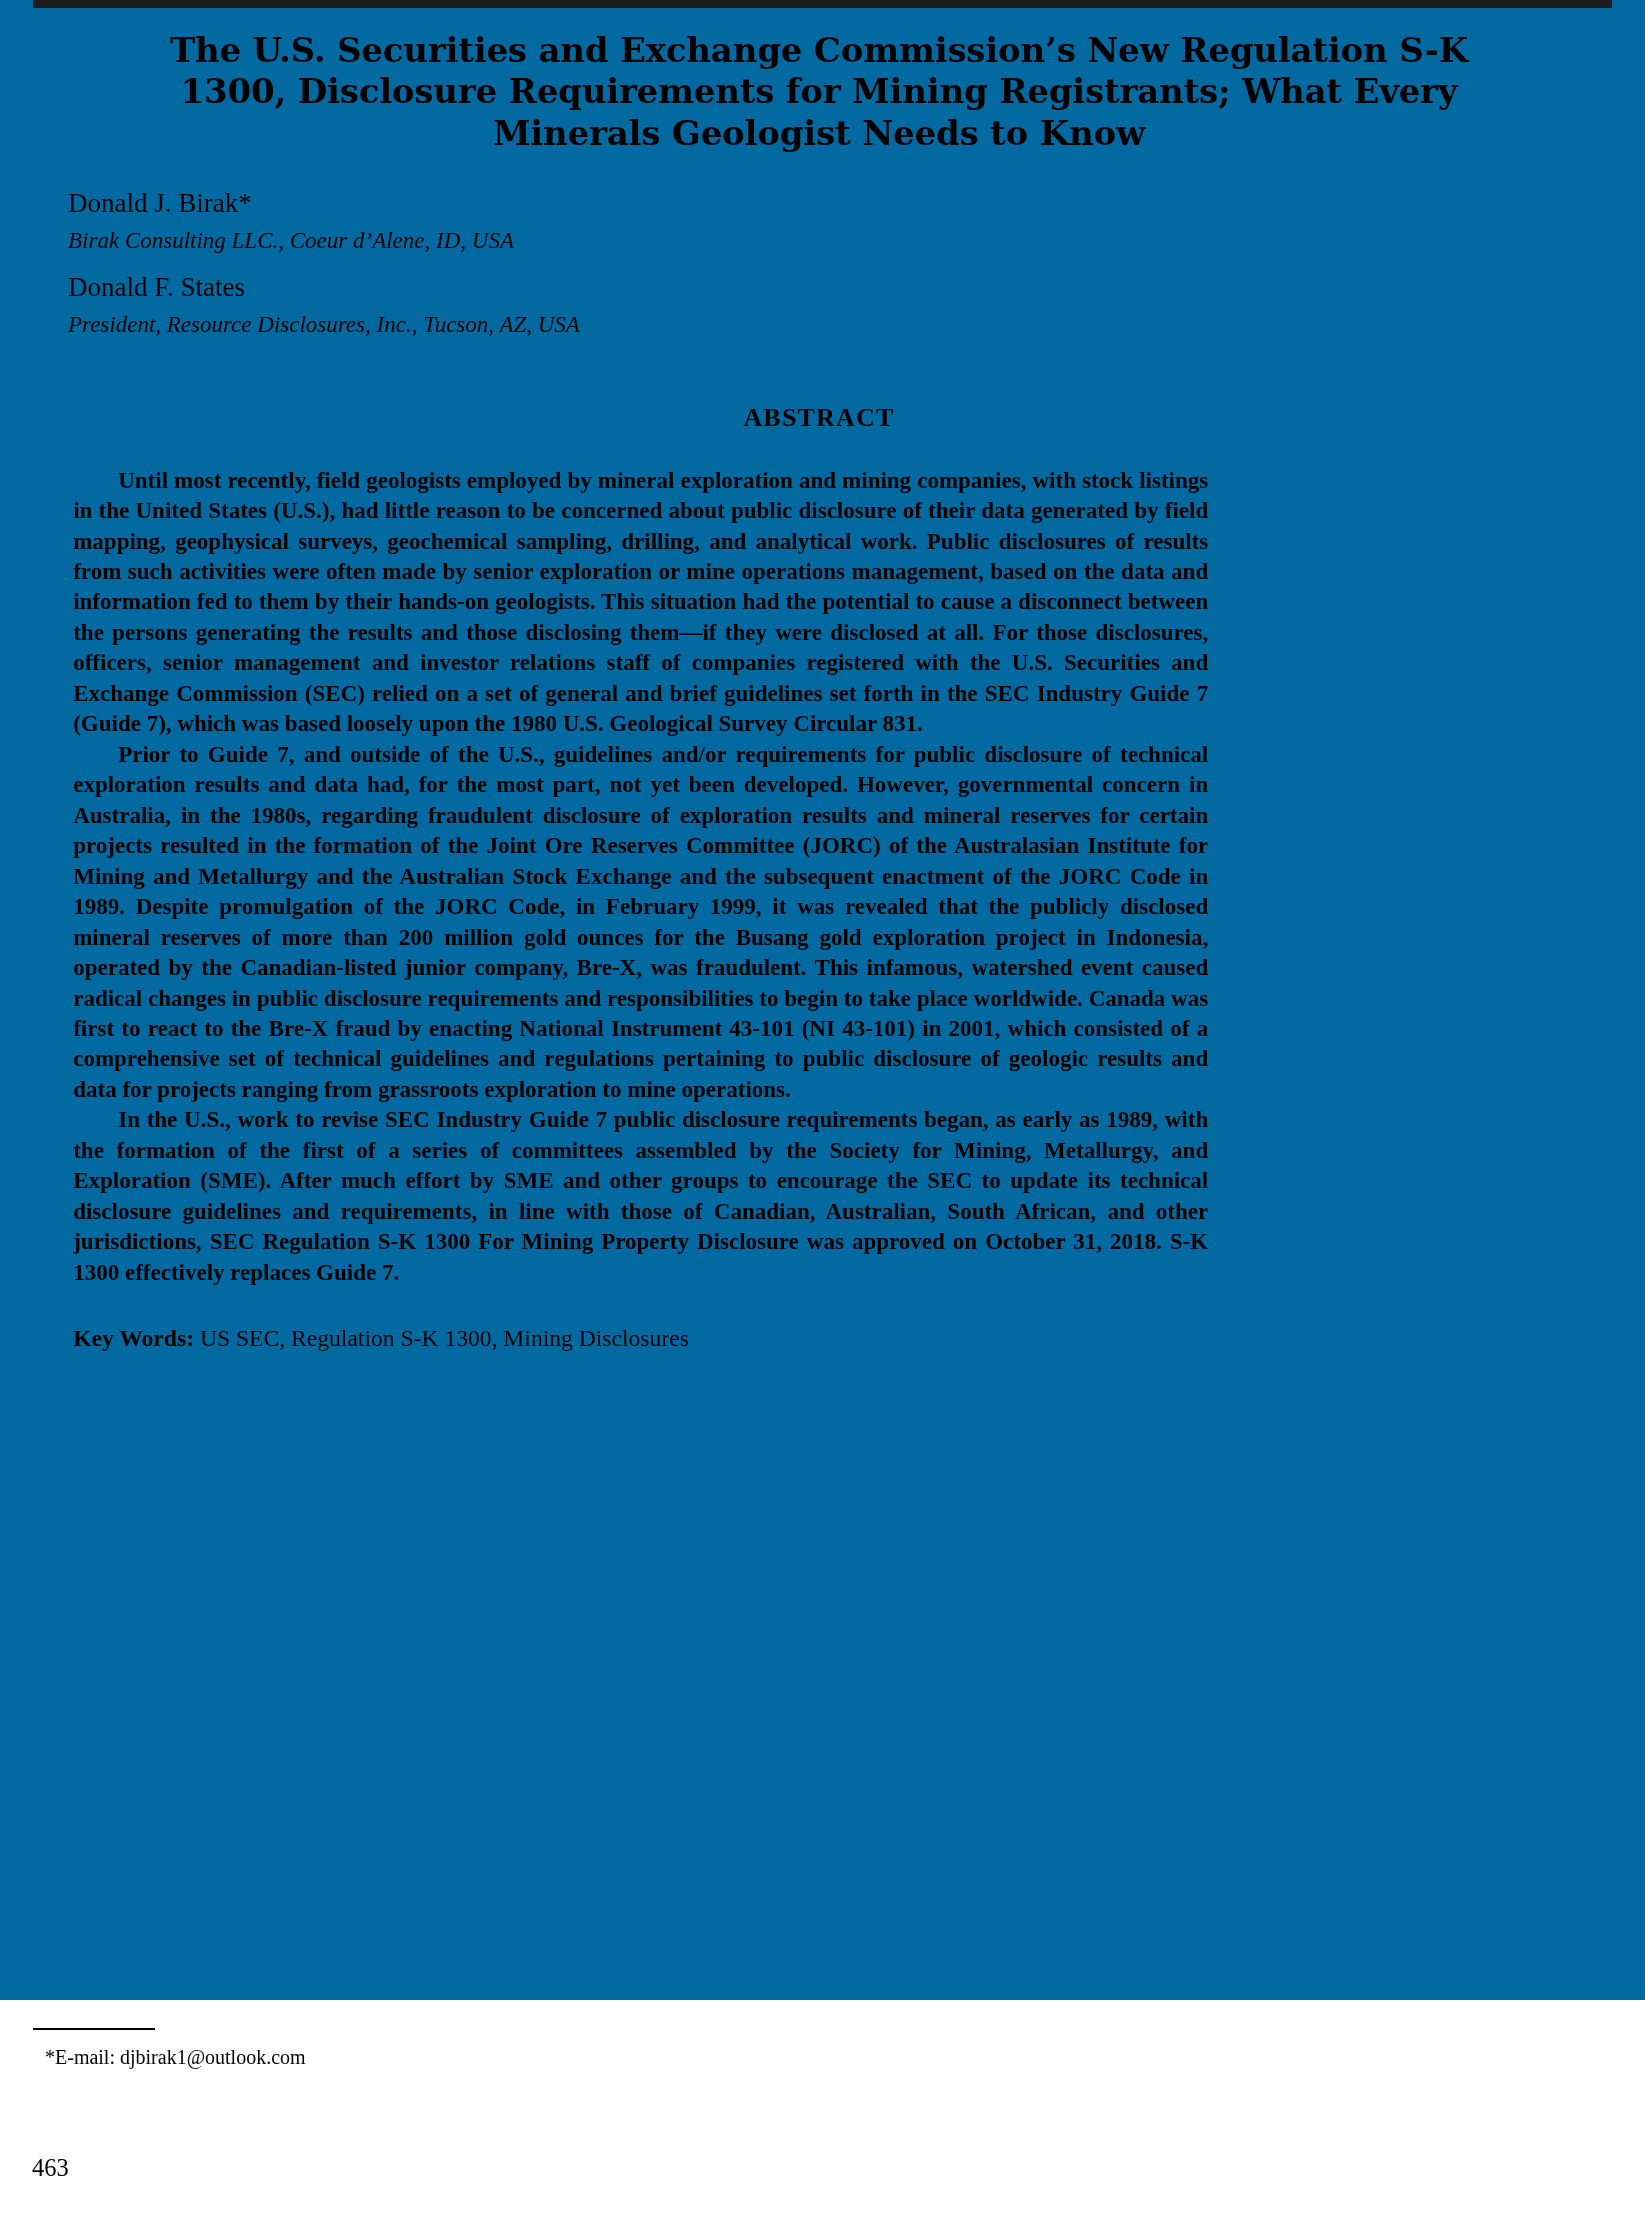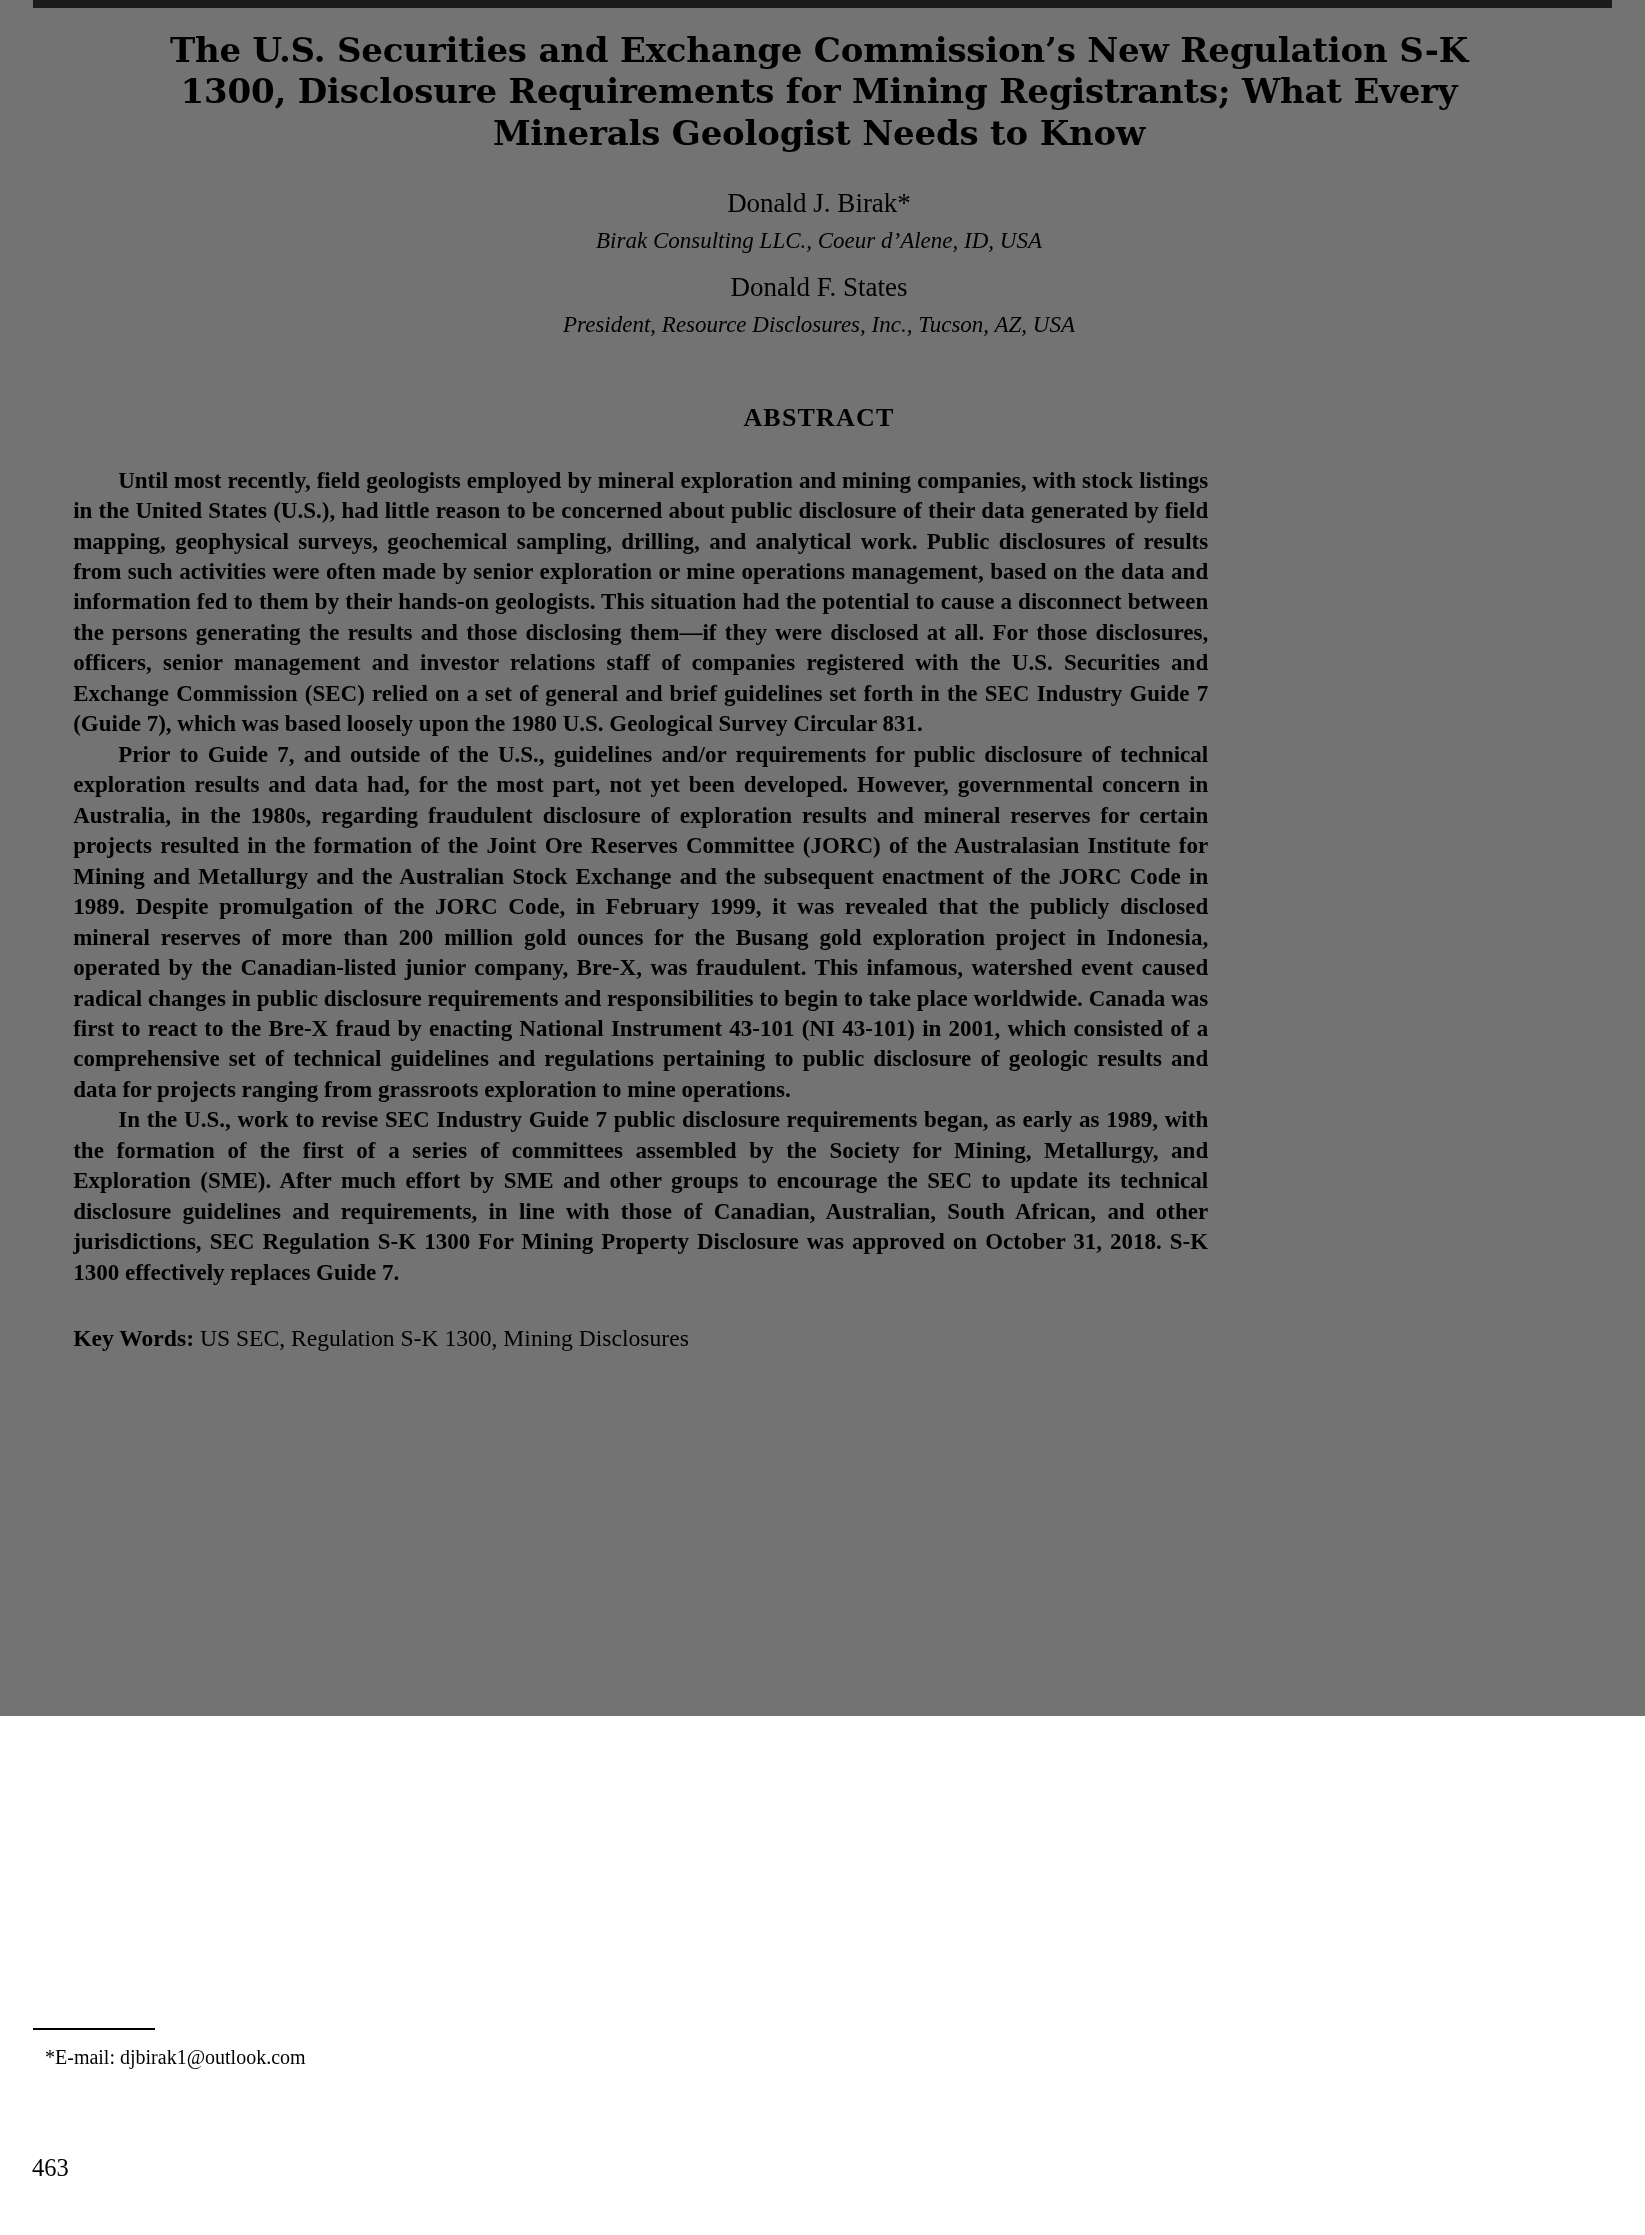--- a/index.html
+++ b/index.html
@@ -12,22 +12,22 @@
     height: 2236px;
     font-family: "Liberation Serif", serif;
     color: #000000;
     position: relative;
     overflow: hidden;
   }
 
   .page {
     position: relative;
     width: 1646px;
-    height: 1716px;
-    background: #737373;
+    height: 2000px;
+    background: #0369a1;
     box-sizing: border-box;
   }
 
   
   .top-rule {
     position: absolute;
     top: 0;
     left: 33px;
     width: 1579px;
     height: 7.9px;
@@ -48,21 +48,21 @@
     font-size: 34px;
     line-height: 1.22;
     text-align: center;
     letter-spacing: -0.2px;
     margin: 0 44px 0 44px;
   }
 
   
   .authors {
     margin-top: 31px;
-    text-align: center;
+    text-align: left;
   }
   .author-name {
     font-size: 27px;
     line-height: 1.35;
     margin-top: 5.2px;
   }
   .author-affil {
     font-size: 23px;
     font-style: italic;
     line-height: 1.35;

